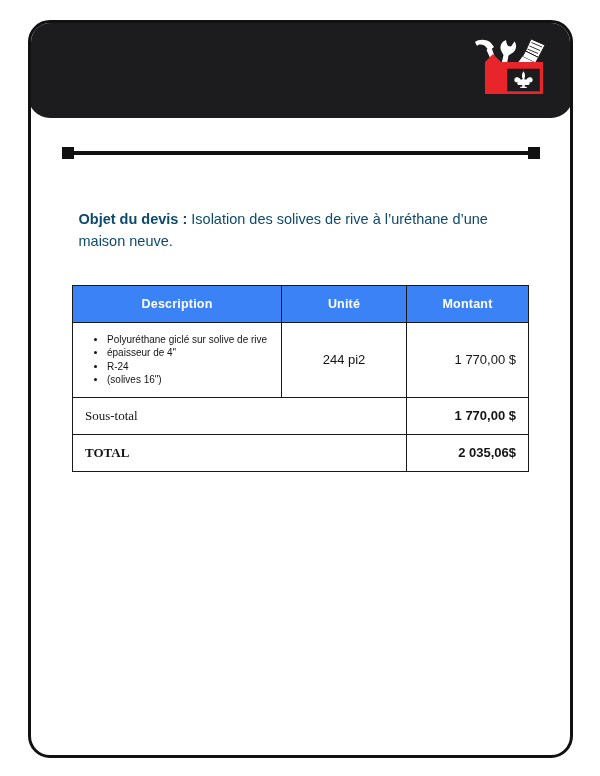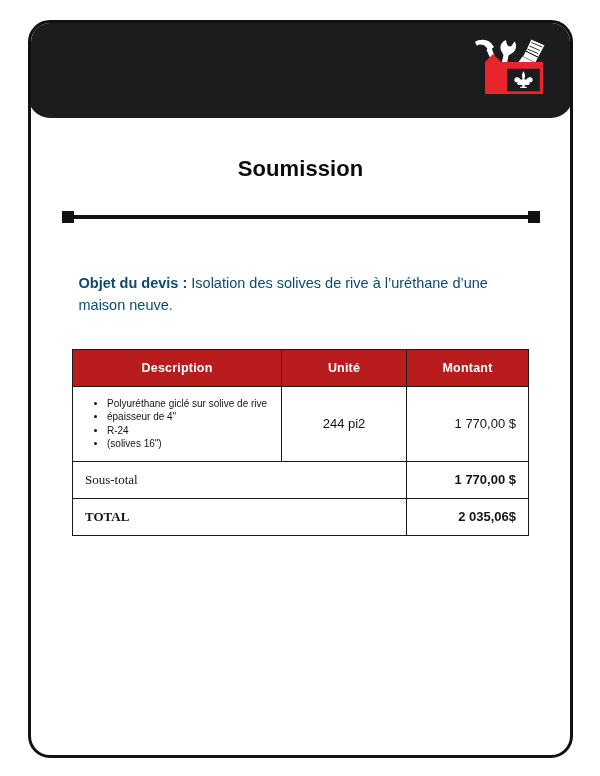--- a/index.html
+++ b/index.html
@@ -117,21 +117,21 @@
     font-size: 12.5px;
     color: #141414;
   }
   .quote-table th,
   .quote-table td {
     border: 1.6px solid #1a1a1a;
     padding: 10px 12px;
     vertical-align: middle;
   }
   .quote-table thead th {
-    background: #b91c1c;
+    background: #3b82f6;
     color: #ffffff;
     font-weight: bold;
     text-align: center;
     font-size: 12.5px;
     padding: 11px 6px;
     letter-spacing: 0.2px;
   }
   col.col-desc { width: 209px; }
   col.col-unit { width: 125px; }
   col.col-amt  { width: 122px; }
@@ -187,21 +187,20 @@
         <rect x="41" y="29.5" width="35" height="25" fill="#1c1c1e" stroke="#e8252a" stroke-width="2.4"></rect>
         <g fill="#ffffff" transform="translate(58.5,42) scale(0.62)">
           <path d="M0 -14 C2.6 -10.5, 3.2 -6, 1.6 -2.4 L1.6 -1 L4.8 -1 C8.6 -5.6, 13.4 -5, 14.6 -1.4 C15.6 1.8, 12.6 4.6, 9 3.4 C11 5, 10.2 7.6, 7.8 8 L2 8 L2 10.8 L5.2 10.8 L5.2 13 L-5.2 13 L-5.2 10.8 L-2 10.8 L-2 8 L-7.8 8 C-10.2 7.6, -11 5, -9 3.4 C-12.6 4.6, -15.6 1.8, -14.6 -1.4 C-13.4 -5, -8.6 -5.6, -4.8 -1 L-1.6 -1 L-1.6 -2.4 C-3.2 -6, -2.6 -10.5, 0 -14 Z"></path>
         </g>
       </svg>
     </div>
   </div>
 
   <div class="body">
 
-    <h1 class="doc-title">Soumission</h1>
 
     <div class="rule-wrap">
       <div class="rule-cap left"></div>
       <div class="rule-line"></div>
       <div class="rule-cap right"></div>
     </div>
 
     <p class="object-block">
       <span class="object-label">Objet du devis :</span><span> Isolation des solives de rive à l’uréthane d’une maison neuve.</span>
     </p>

